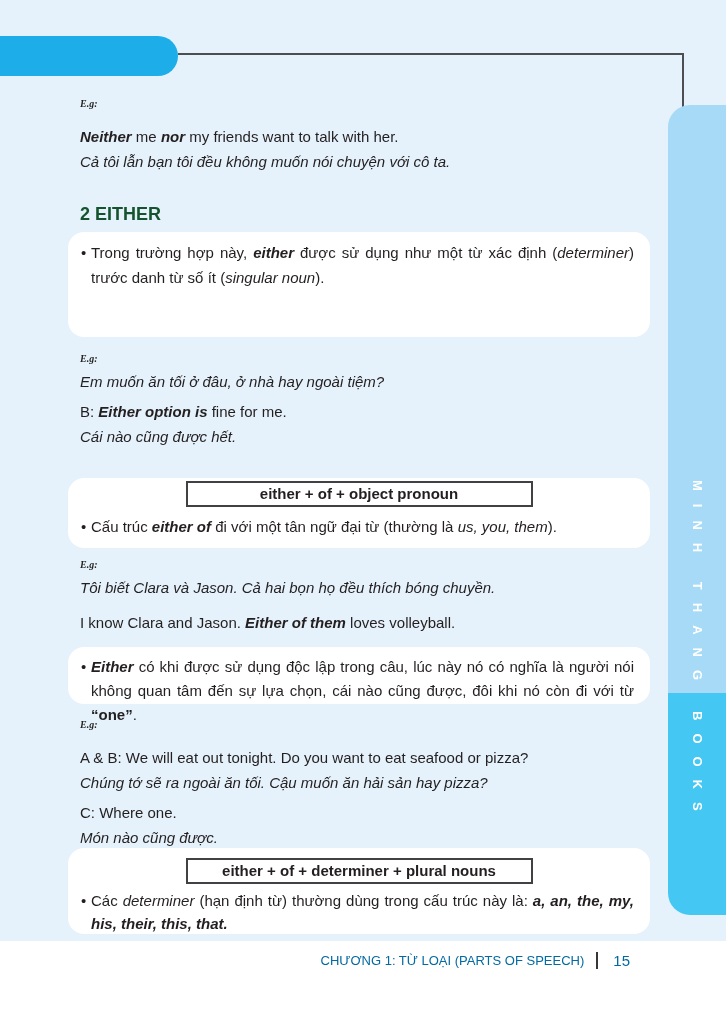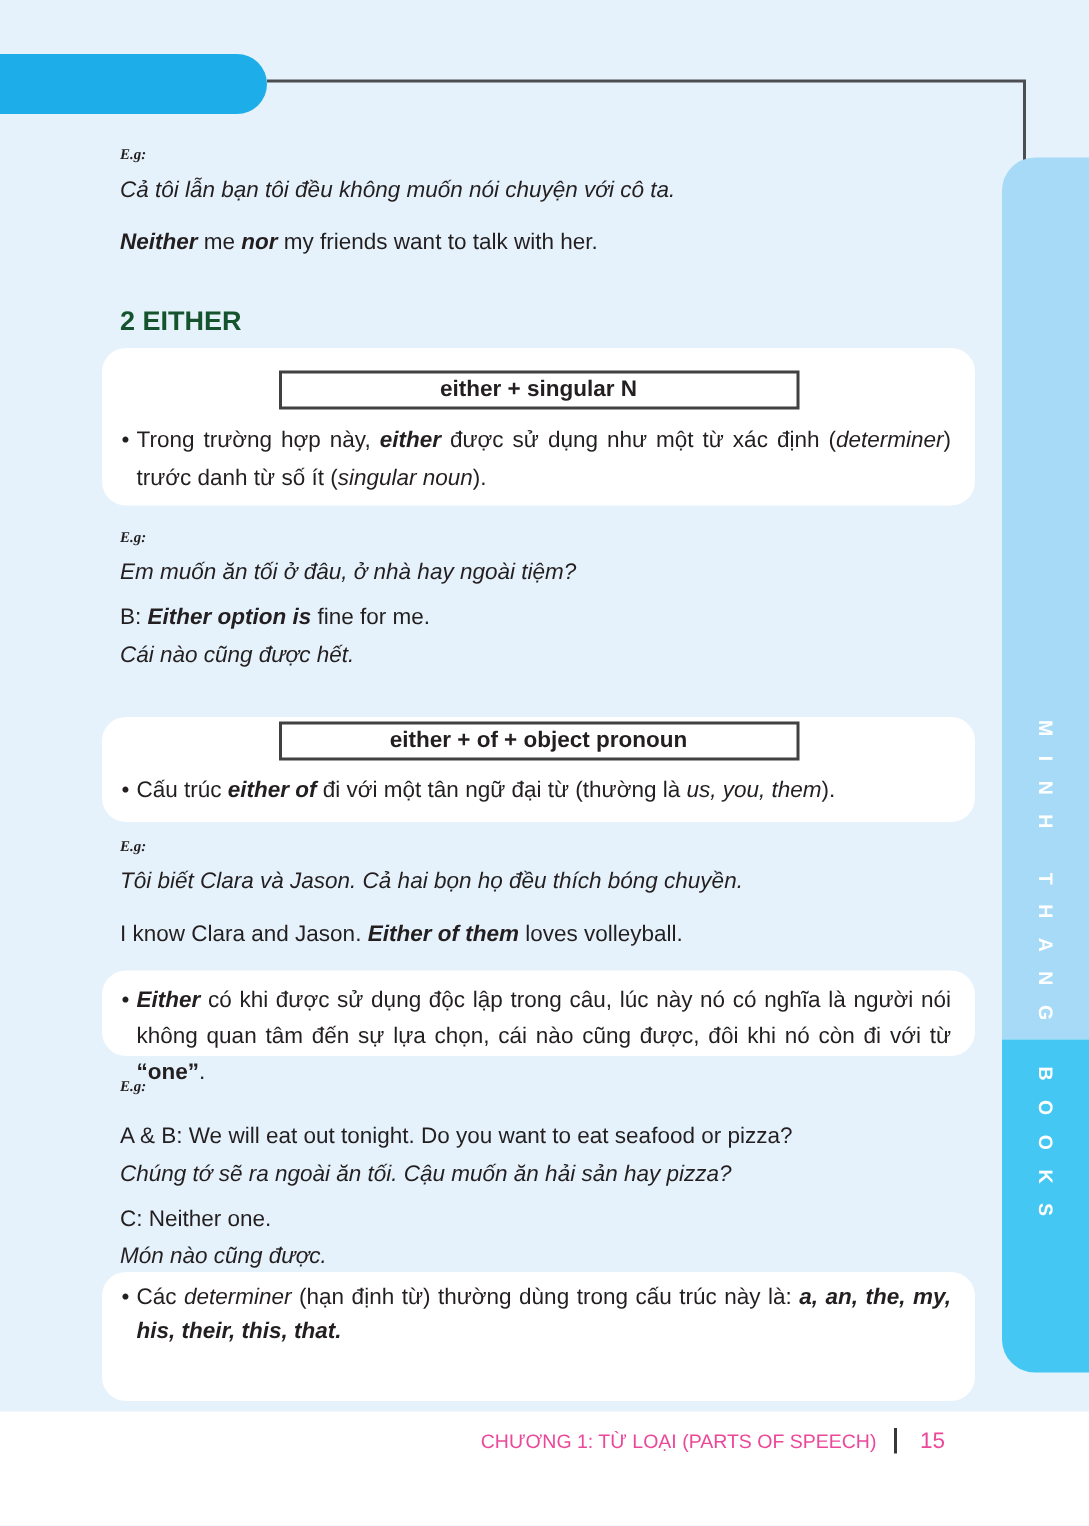--- a/index.html
+++ b/index.html
@@ -56,49 +56,48 @@
   .card4 .formula-box{margin-top:10px;}
 
   .bullet{display:flex;margin:8px 16px 0 13px;font-size:15px;line-height:24px;}
   .card1 .bullet{line-height:25px;}
   .card4 .bullet{margin-top:5px;line-height:23px;}
   .dot{width:10px;flex:none;}
   .btext{margin:0;flex:1;}
   .justify .btext{text-align:justify;}
 
   .footer{position:absolute;top:952px;right:96px;display:flex;align-items:center;
-    font-size:13px;color:#ec4899;}
+    font-size:13px;color:#0369a1;}
   .sep{width:2px;height:17px;background:#36373a;margin:0 15px 0 12px;}
   .pagenum{font-size:15px;}
 </style>
 </head>
 <body>
 
 <div class="bg-band"></div>
 <div class="header-pill"></div>
 <div class="rule-h"></div>
 <div class="rule-v"></div>
 
 <div class="sidebar-light">
   <div class="v-text">MINH THANG</div>
 </div>
 <div class="sidebar-dark">
   <div class="v-text">BOOKS</div>
 </div>
 
 <section class="eg eg1">
   <div class="eg-label">E.g:</div>
+  <p class="ml23 gap-lg"><span class="b i">Neither</span><span> me </span><span class="b i">nor</span><span> my friends want to talk with her.</span></p>
   <p class="ml23 vi gap-sm"><span class="i">Cả tôi lẫn bạn tôi đều không muốn nói chuyện với cô ta.</span></p>
-  <p class="ml23 gap-lg"><span class="b i">Neither</span><span> me </span><span class="b i">nor</span><span> my friends want to talk with her.</span></p>
 </section>
 
 <h2 class="heading">2 EITHER</h2>
 
 <section class="card card1">
-  <div class="formula-box">either + singular N</div>
   <div class="bullet justify">
     <span class="dot">•</span>
     <p class="btext"><span>Trong trường hợp này, </span><span class="b i">either</span><span> được sử dụng như một từ xác định (</span><span class="i">determiner</span><span>) trước danh từ số ít (</span><span class="i">singular noun</span><span>).</span></p>
   </div>
 </section>
 
 <section class="eg eg2">
   <div class="eg-label">E.g:</div>
   <p class="ml38 vi gap-sm"><span class="i">Em muốn ăn tối ở đâu, ở nhà hay ngoài tiệm?</span></p>
   <p class="ml20 gap-md"><span>B: </span><span class="b i">Either option is</span><span> fine for me.</span></p>
@@ -123,25 +122,26 @@
   <div class="bullet justify">
     <span class="dot">•</span>
     <p class="btext"><span class="b i">Either</span><span> có khi được sử dụng độc lập trong câu, lúc này nó có nghĩa là người nói không quan tâm đến sự lựa chọn, cái nào cũng được, đôi khi nó còn đi với từ </span><span class="b">“one”</span><span>.</span></p>
   </div>
 </section>
 
 <section class="eg eg4">
   <div class="eg-label">E.g:</div>
   <p class="ml20 gap-lg"><span>A &amp; B: We will eat out tonight. Do you want to eat seafood or pizza?</span></p>
   <p class="ml70 vi gap-sm"><span class="i">Chúng tớ sẽ ra ngoài ăn tối. Cậu muốn ăn hải sản hay pizza?</span></p>
-  <p class="ml20 gap-md"><span>C: Neither one.</span></p>
+  <p class="ml20 gap-md"><span>C: Where one.</span></p>
   <p class="ml36 vi gap-sm"><span class="i">Món nào cũng được.</span></p>
 </section>
 
 <section class="card card4">
+  <div class="formula-box">either + of + determiner + plural nouns</div>
   <div class="bullet justify">
     <span class="dot">•</span>
     <p class="btext"><span>Các </span><span class="i">determiner</span><span> (hạn định từ) thường dùng trong cấu trúc này là: </span><span class="b i">a, an, the, my, his, their, this, that.</span></p>
   </div>
 </section>
 
 <footer class="footer">
   <span class="chapter">CHƯƠNG 1: TỪ LOẠI (PARTS OF SPEECH)</span>
   <span class="sep"></span>
   <span class="pagenum">15</span>

